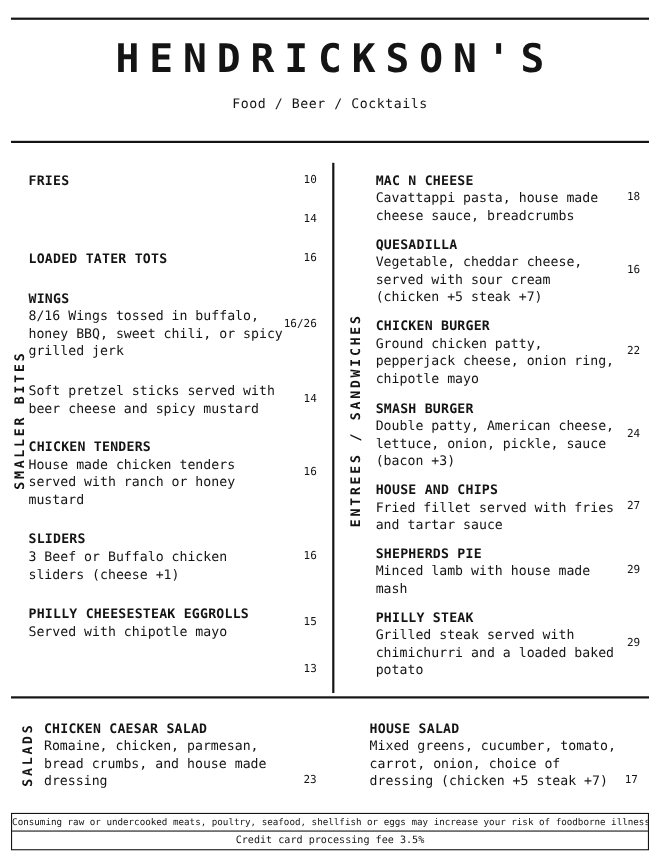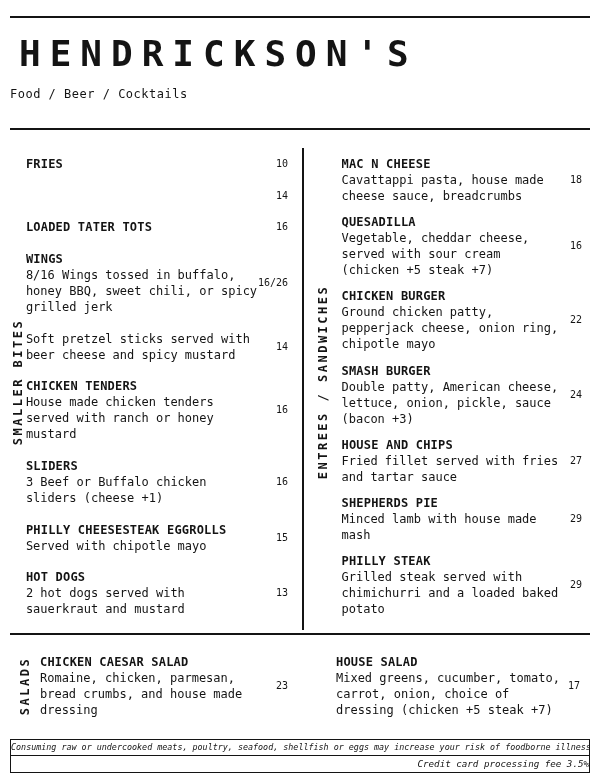--- a/index.html
+++ b/index.html
@@ -6,21 +6,21 @@
   html,body { width:600px; height:777px; }
   body {
     background:#ffffff; color:#141414;
     font-family:"DejaVu Sans Mono", monospace;
     overflow:hidden;
   }
   .page { width:600px; height:777px; padding:16px 10px 4px; display:flex; flex-direction:column; }
   .rule { border:none; border-top:2px solid #141414; width:100%; }
 
   
-  .header { margin-top:14px; margin-bottom:26px; }
+  .header { text-align:center; margin-top:14px; margin-bottom:26px; }
   .title {
     font-size:36px; font-weight:bold; letter-spacing:9px; padding-left:9px;
     line-height:44px; white-space:nowrap;
   }
   .subtitle { font-size:12px; line-height:16px; margin-top:10px; letter-spacing:0.5px; }
 
   
   .main { display:flex; height:505px; }
   .half { display:flex; }
   .half.left { width:292px; }
@@ -45,30 +45,30 @@
   .item-text { width:232px; }
   .half.right .item-text { width:218px; }
   .item-name { font-weight:bold; font-size:12px; line-height:16px; letter-spacing:0.2px; }
   .item-desc { font-size:12px; line-height:16px; }
   .item-desc:empty { display:none; }
   .item-price { flex:1; text-align:right; font-size:10px; line-height:16px; }
 
   
   .salads { display:flex; height:102px; }
   .salad-row { flex:1; display:flex; align-items:center; padding-right:10px; }
-  .salad { display:flex; align-items:center; }
+  .salad { display:flex; align-items:flex-end; }
   .salad .item-text { width:232px; }
   .salad.s1 { width:248px; margin-right:48px; }
   .salad.s2 { flex:1; }
 
   
   .footer { margin-top:2px; border:1px solid #141414; }
   .notice {
-    text-align:right; white-space:nowrap; overflow:hidden;
-    font-size:8.4px; line-height:15px; border-bottom:1px solid #141414;font-style:italic;
+    text-align:center; white-space:nowrap; overflow:hidden;
+    font-size:8.4px; line-height:15px; border-bottom:1px solid #141414;
   }
   .notice:last-child { border-bottom:none; font-size:9.2px; line-height:16px; }
 </style>
 </head>
 <body>
 
 <div class="page">
 
   <hr class="rule">
 
@@ -139,24 +139,20 @@
 
         <div class="item">
           <div class="item-text">
             <div class="item-name">PHILLY CHEESESTEAK EGGROLLS</div>
             <div class="item-desc">Served with chipotle mayo</div>
           </div>
           <div class="item-price">15</div>
         </div>
 
         <div class="item">
-          <div class="item-text">
-            <div class="item-name">HOT DOGS</div>
-            <div class="item-desc">2 hot dogs served with sauerkraut and mustard</div>
-          </div>
           <div class="item-price">13</div>
         </div>
 
       </div>
     </div>
 
     <div class="divider"></div>
 
     <div class="half right">
       <div class="vcell">

